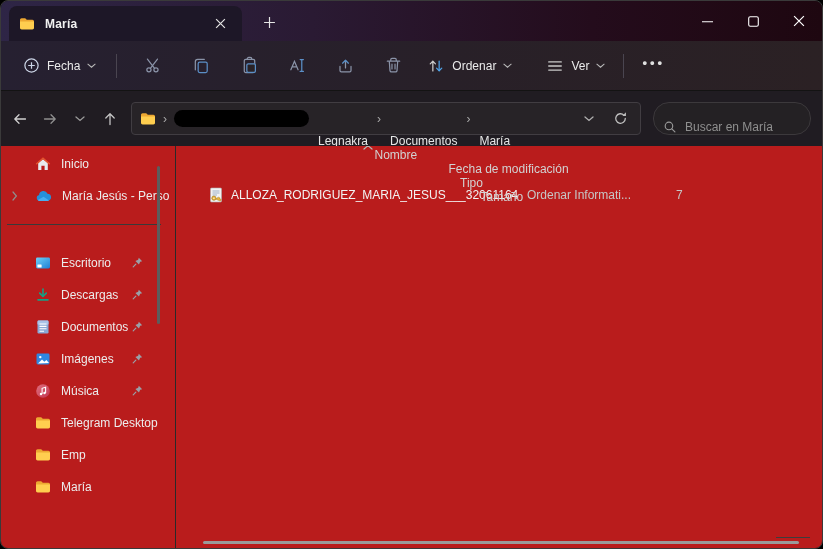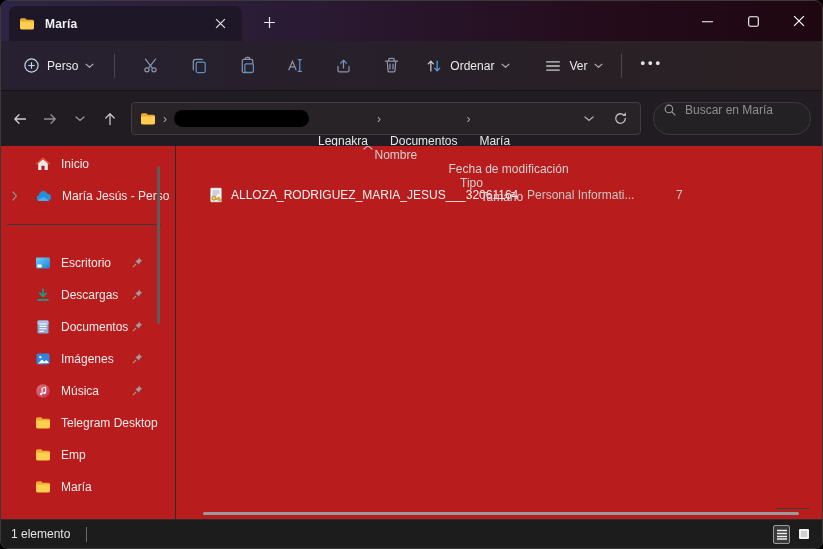--- a/index.html
+++ b/index.html
@@ -63,21 +63,21 @@
     border-radius:4px; display:flex; align-items:center; padding:0 8px; gap:7px;
   }
   .crumb { color:#e6e6e6; padding:3px 2px; white-space:nowrap;margin-top:44px; }
   .crumb-sep { color:#a8a8a8; font-size:12px; }
   .redacted { width:135px; height:17px; background:#000; border-radius:9px; }
   .ab-spacer { flex:1; }
   .ab-btn { width:24px; height:24px; display:flex; align-items:center; justify-content:center;
             color:#bdbdbd; border-radius:4px; }
   .searchbox {
     margin-left:12px; width:158px; height:33px; background:#242124; border:1px solid #3c393c;
-    border-radius:16px; display:flex; align-items:flex-start; padding:0 9px; gap:8px;
+    border-radius:16px; display:flex; align-items:flex-end; padding:0 9px; gap:8px;
   }
   .searchbox input {
     background:transparent; border:none; outline:none; color:#989898; width:110px;
     font-family:"Liberation Sans", sans-serif; font-size:12px;
   }
   .searchbox input::placeholder { color:#8f8f8f; opacity:1; }
 
   
   .bodyrow { flex:1; display:flex; position:relative; background:#b91c1c; min-height:0;gap:17px; }
 
@@ -176,21 +176,21 @@
   <div class="commandbar">
     <div class="cmd-btn">
       <span>
         <svg viewBox="0 0 18 18" width="17" height="17">
             <g fill="none" stroke="#cdd6e8" stroke-width="1.3">
               <circle cx="9" cy="9" r="7"></circle>
               <path d="M9 5.5v7M5.5 9h7"></path>
             </g>
           </svg>
       </span>
-      <span>Perso</span>
+      <span>Fecha</span>
       <svg viewBox="0 0 10 6" width="9" height="6">
           <path d="M1 1l4 3.4L9 1" fill="none" stroke="#b8b8b8" stroke-width="1.2" stroke-linecap="round"></path>
         </svg>
     </div>
     <div class="cmd-sep"></div>
     <div class="icons-group">
       <div class="cmd-icon-btn">
         <svg viewBox="0 0 20 20" width="19" height="19">
             <g stroke="#8a93a8" stroke-width="1.3" fill="none">
               <circle cx="5.2" cy="14.6" r="2.2"></circle>
@@ -550,39 +550,23 @@
                   <g stroke="#9fb2c8" stroke-width="1">
                     <path d="M4.5 4h7M4.5 6h7M4.5 8h4.5"></path>
                   </g>
                   <path d="M7.6 12.1l4.8 2 .7-1.7-1.5-.6.4-.9-1.7-.7z" fill="#e8b33c" stroke="#a87f1e" stroke-width=".5"></path>
                   <circle cx="5.9" cy="11.2" r="2.1" fill="#e8b33c" stroke="#a87f1e" stroke-width=".7"></circle>
                   <circle cx="5.9" cy="11.2" r=".8" fill="#fff6dc"></circle>
                 </svg>
               </span>
               <span class="fname">ALLOZA_RODRIGUEZ_MARIA_JESUS___32061164S.p12</span>
             </div>
-    <div class="fc3">Personal Informati...</div>
+    <div class="fc3">Ordenar Informati...</div>
     <div class="fc4">7</div>
   </div>
 </div>
       <div class="h-scroll-notch"></div>
       <div class="h-scrollbar"></div>
     </div>
   </div>
 
-  <div class="statusbar">
-    <span>1 elemento</span>
-    <span class="status-div"></span>
-    <span class="status-right">
-      <span class="view-btn selected">
-        <svg viewBox="0 0 12 13" width="12" height="13">
-            <g stroke="#f0f0f0" stroke-width="1.4">
-              <path d="M1 2.5h10M1 5.5h10M1 8.5h10M1 11h10"></path>
-            </g>
-          </svg>
-      </span>
-      <span class="view-btn">
-        <span class="thumb-sq"></span>
-      </span>
-    </span>
-  </div>
 
 </div>
 
 </body></html>

